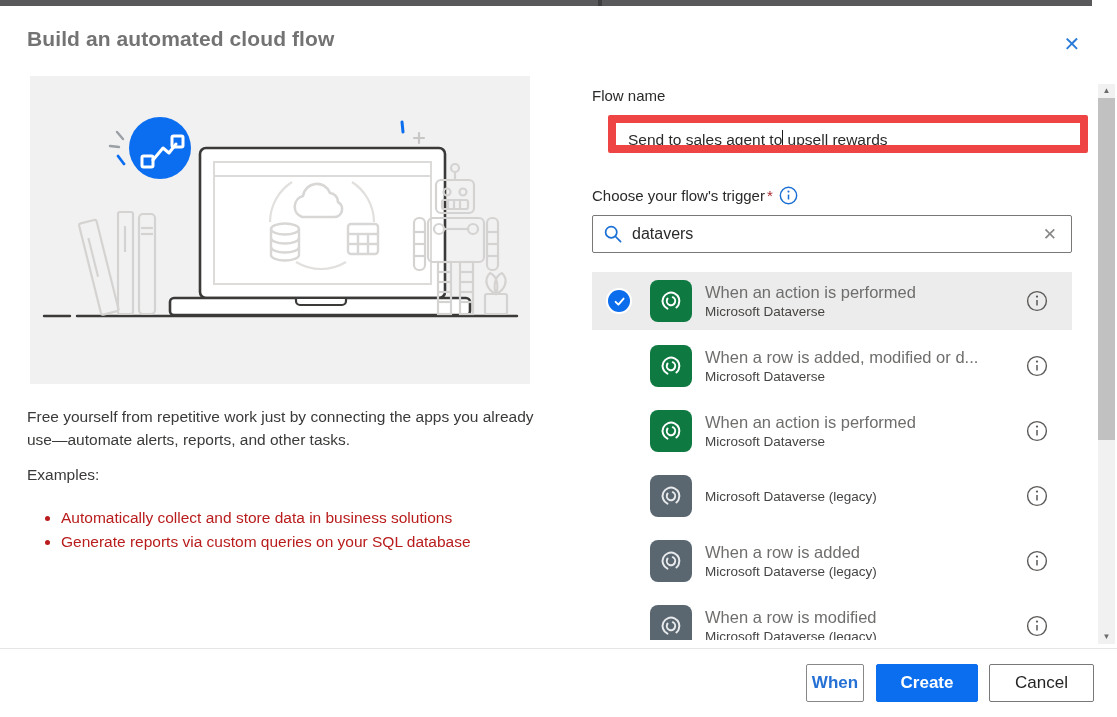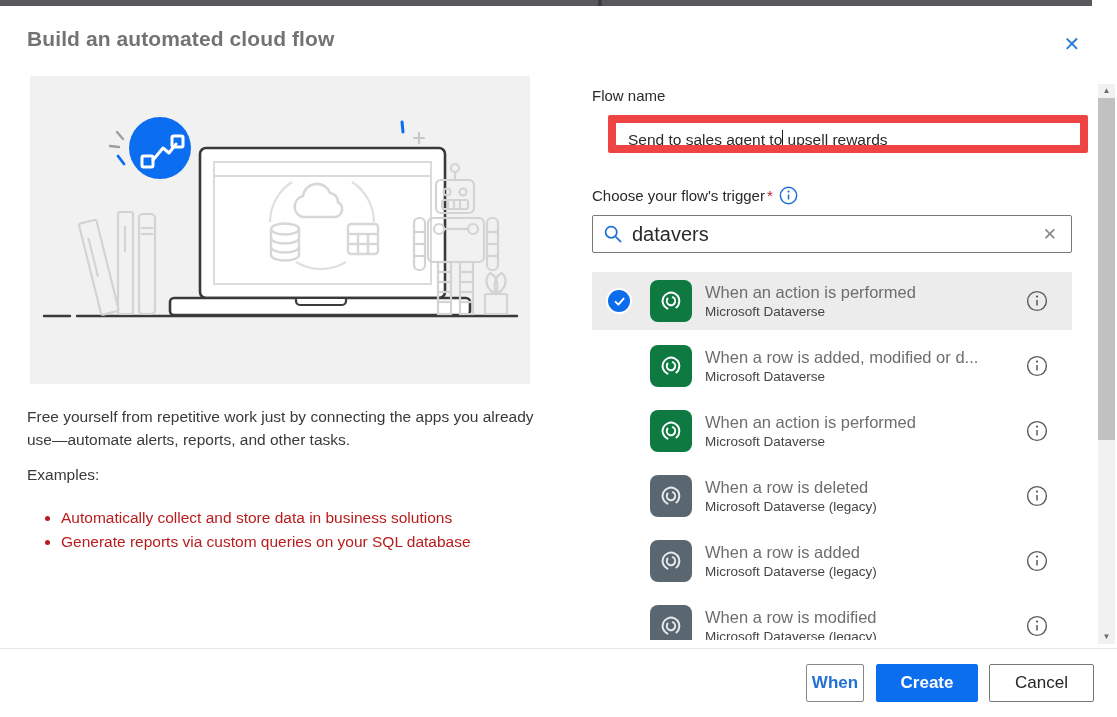--- a/index.html
+++ b/index.html
@@ -62,21 +62,21 @@
     display:flex; align-items:center; 
   }
   .required-mark { color:#a4262c; font-size:15px; padding-left:2px; }
   .info-blue { width:19px; height:19px; margin-left:6px; }
 
   .search-box {
     position:absolute; left:592px; top:215px; width:480px; height:38px;
     border:1px solid #7a7877; border-radius:2px; background:#fff;
     display:flex; align-items:center; padding:0 10px; gap:9px;
   }
-  .search-text { flex:1; font-size:20px; color:#2b2a29; }
+  .search-text { flex:1; font-size:16px; color:#2b2a29; }
   .search-clear { color:#8a8886; font-size:17px; line-height:17px; cursor:pointer; padding:0 4px; }
 
   
   .trigger-list {
     position:absolute; left:592px; top:272px; width:480px; height:368px;
     overflow:hidden;
   }
   .trigger-row {
     height:58px; margin-bottom:7px; display:flex; align-items:center;
     padding-left:16px; padding-right:24px; cursor:pointer;
@@ -334,21 +334,20 @@
   <div class="trigger-row">
     <div class="check-slot"></div>
     <svg class="conn-icon" viewBox="0 0 42 42">
       <rect x="0" y="0" width="42" height="42" rx="8" fill="#5a6771"></rect>
       <g fill="none" stroke="#e8eaec" stroke-width="2" stroke-linecap="round">
         <circle cx="21" cy="21" r="8.4" stroke-dasharray="43 10" transform="rotate(115 21 21)"></circle>
         <circle cx="21" cy="21" r="4.2" stroke-dasharray="20 6.4" transform="rotate(-65 21 21)"></circle>
       </g>
     </svg>
     <div class="trigger-text">
-      <div class="trigger-title">When a row is deleted</div>
       <div class="trigger-subtitle">Microsoft Dataverse (legacy)</div>
     </div>
     <svg class="row-info" viewBox="0 0 22 22">
       <circle cx="11" cy="11" r="9.4" fill="none" stroke="#5c5a58" stroke-width="1.4"></circle>
       <line x1="11" y1="10" x2="11" y2="15.6" stroke="#5c5a58" stroke-width="1.5"></line>
       <circle cx="11" cy="6.6" r="1.15" fill="#5c5a58"></circle>
     </svg>
   </div>
 
   <div class="trigger-row">

